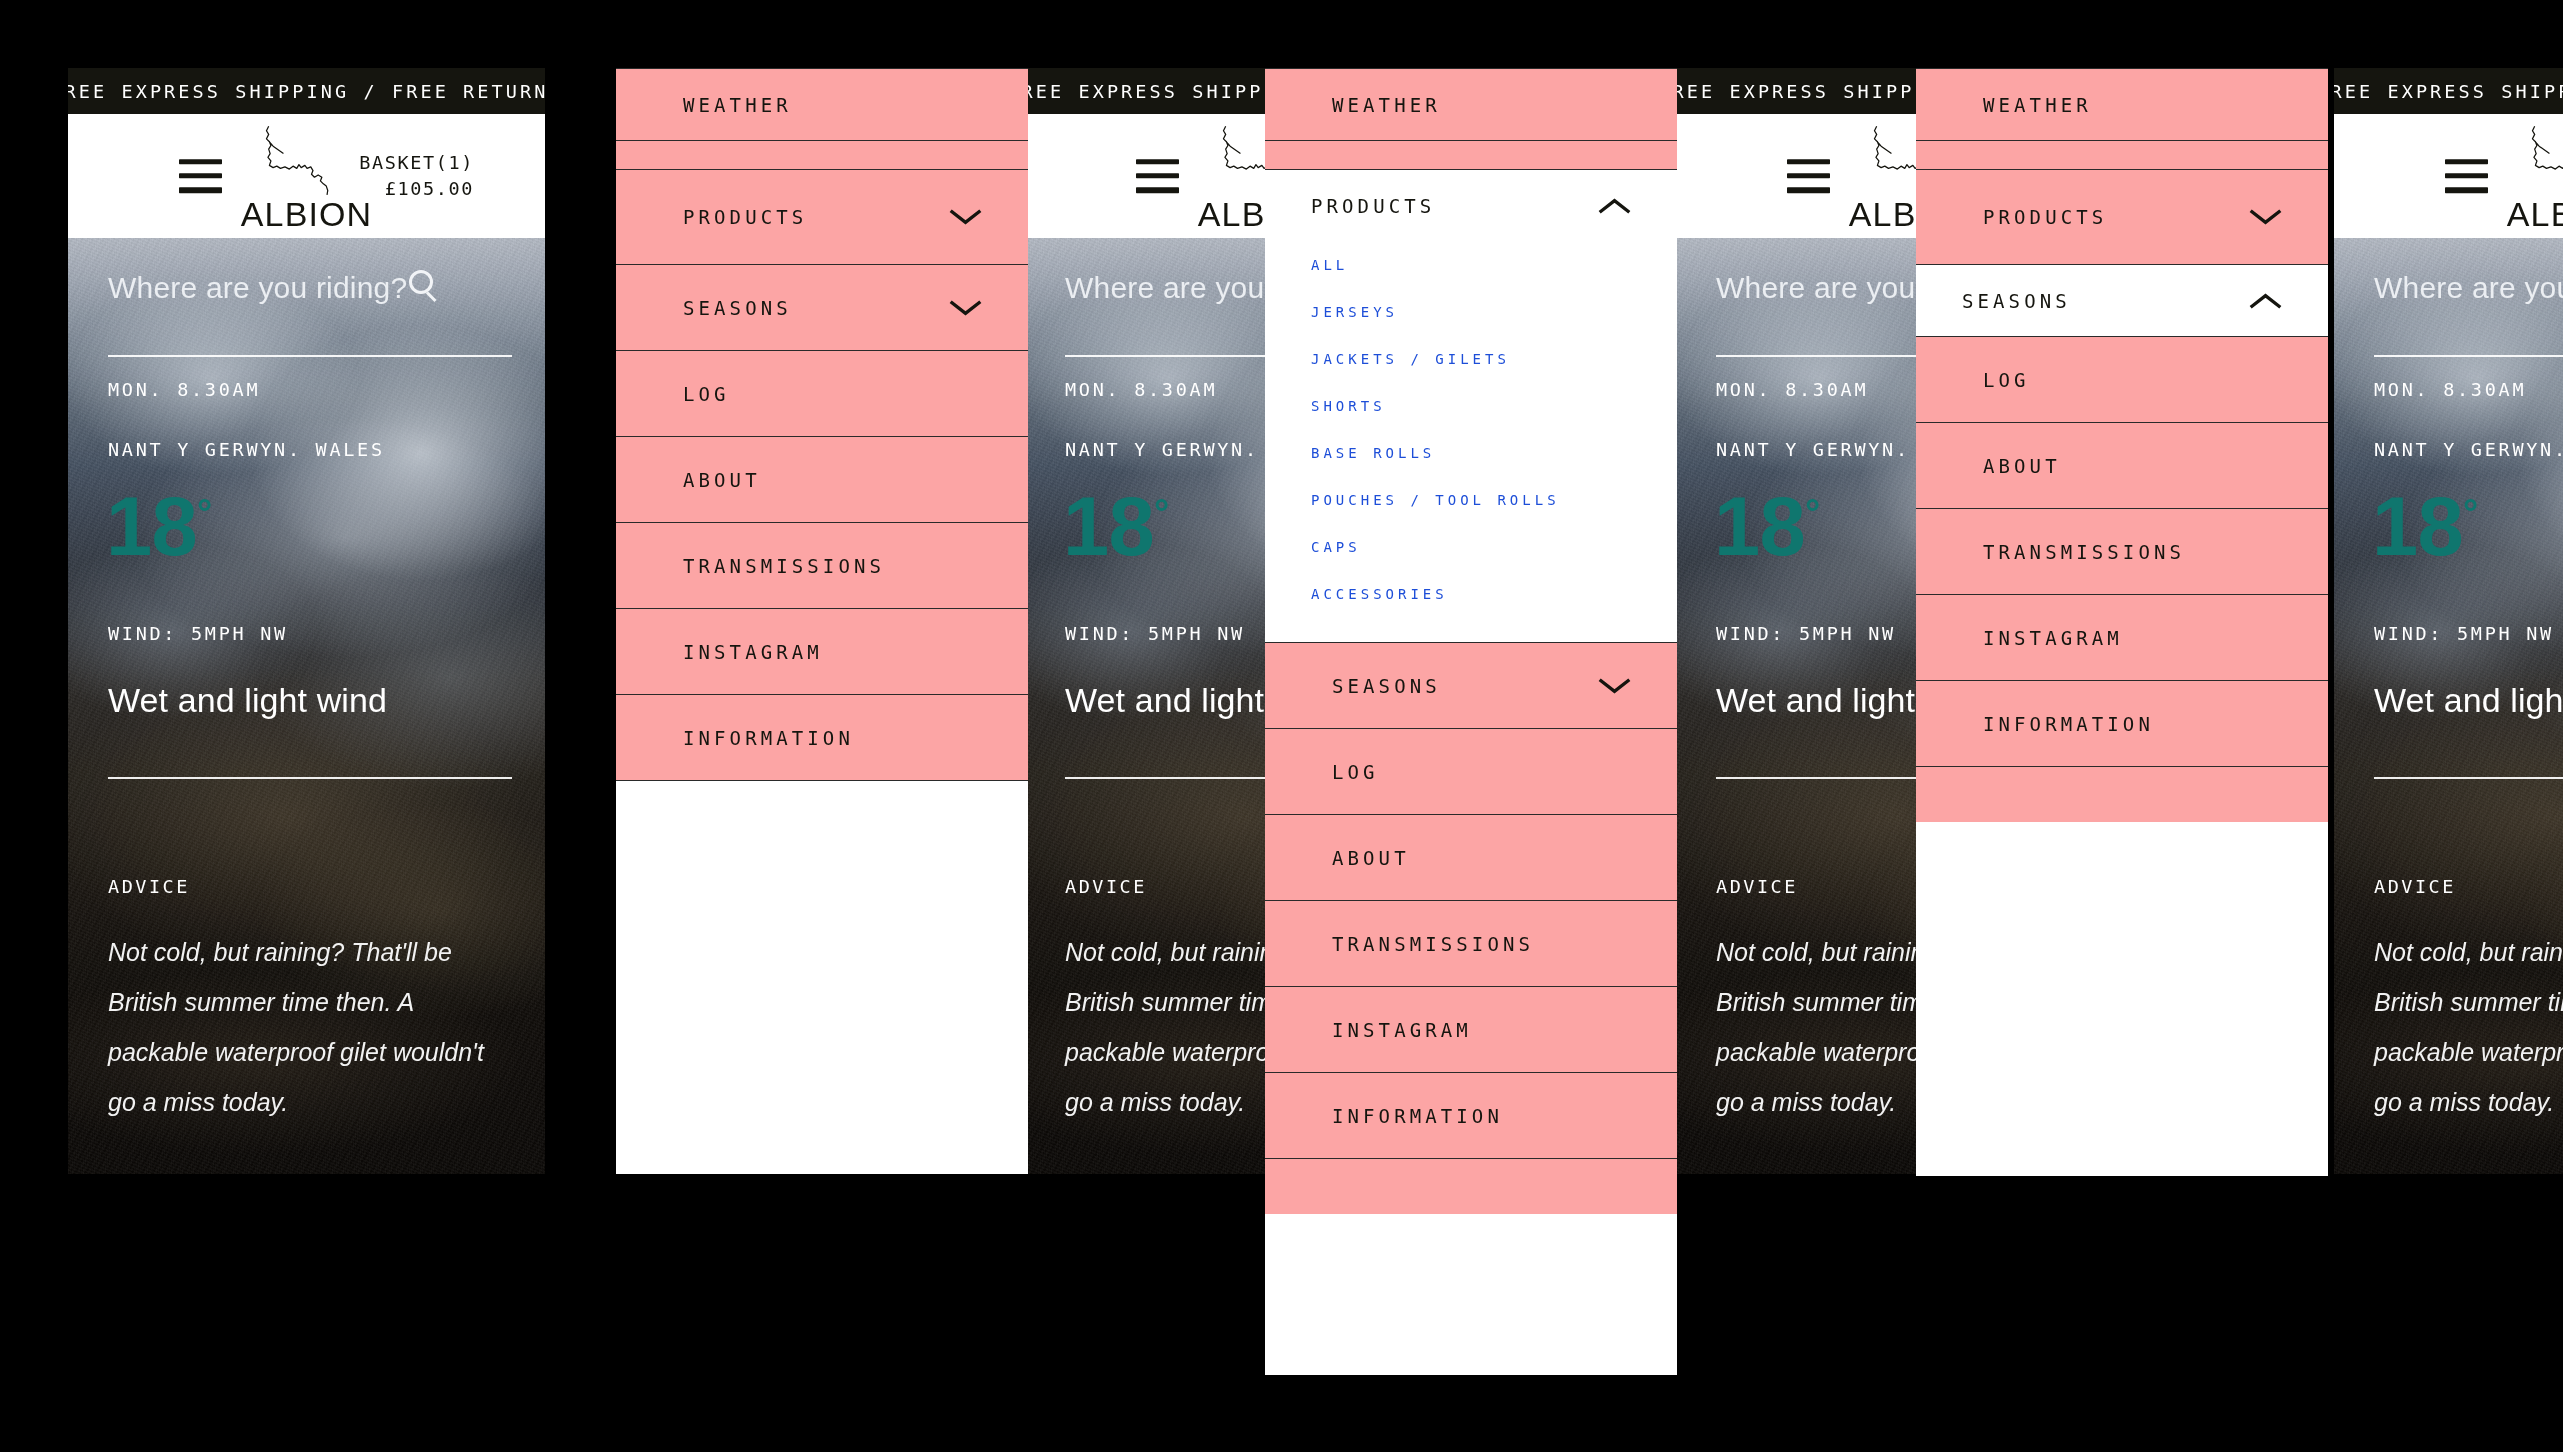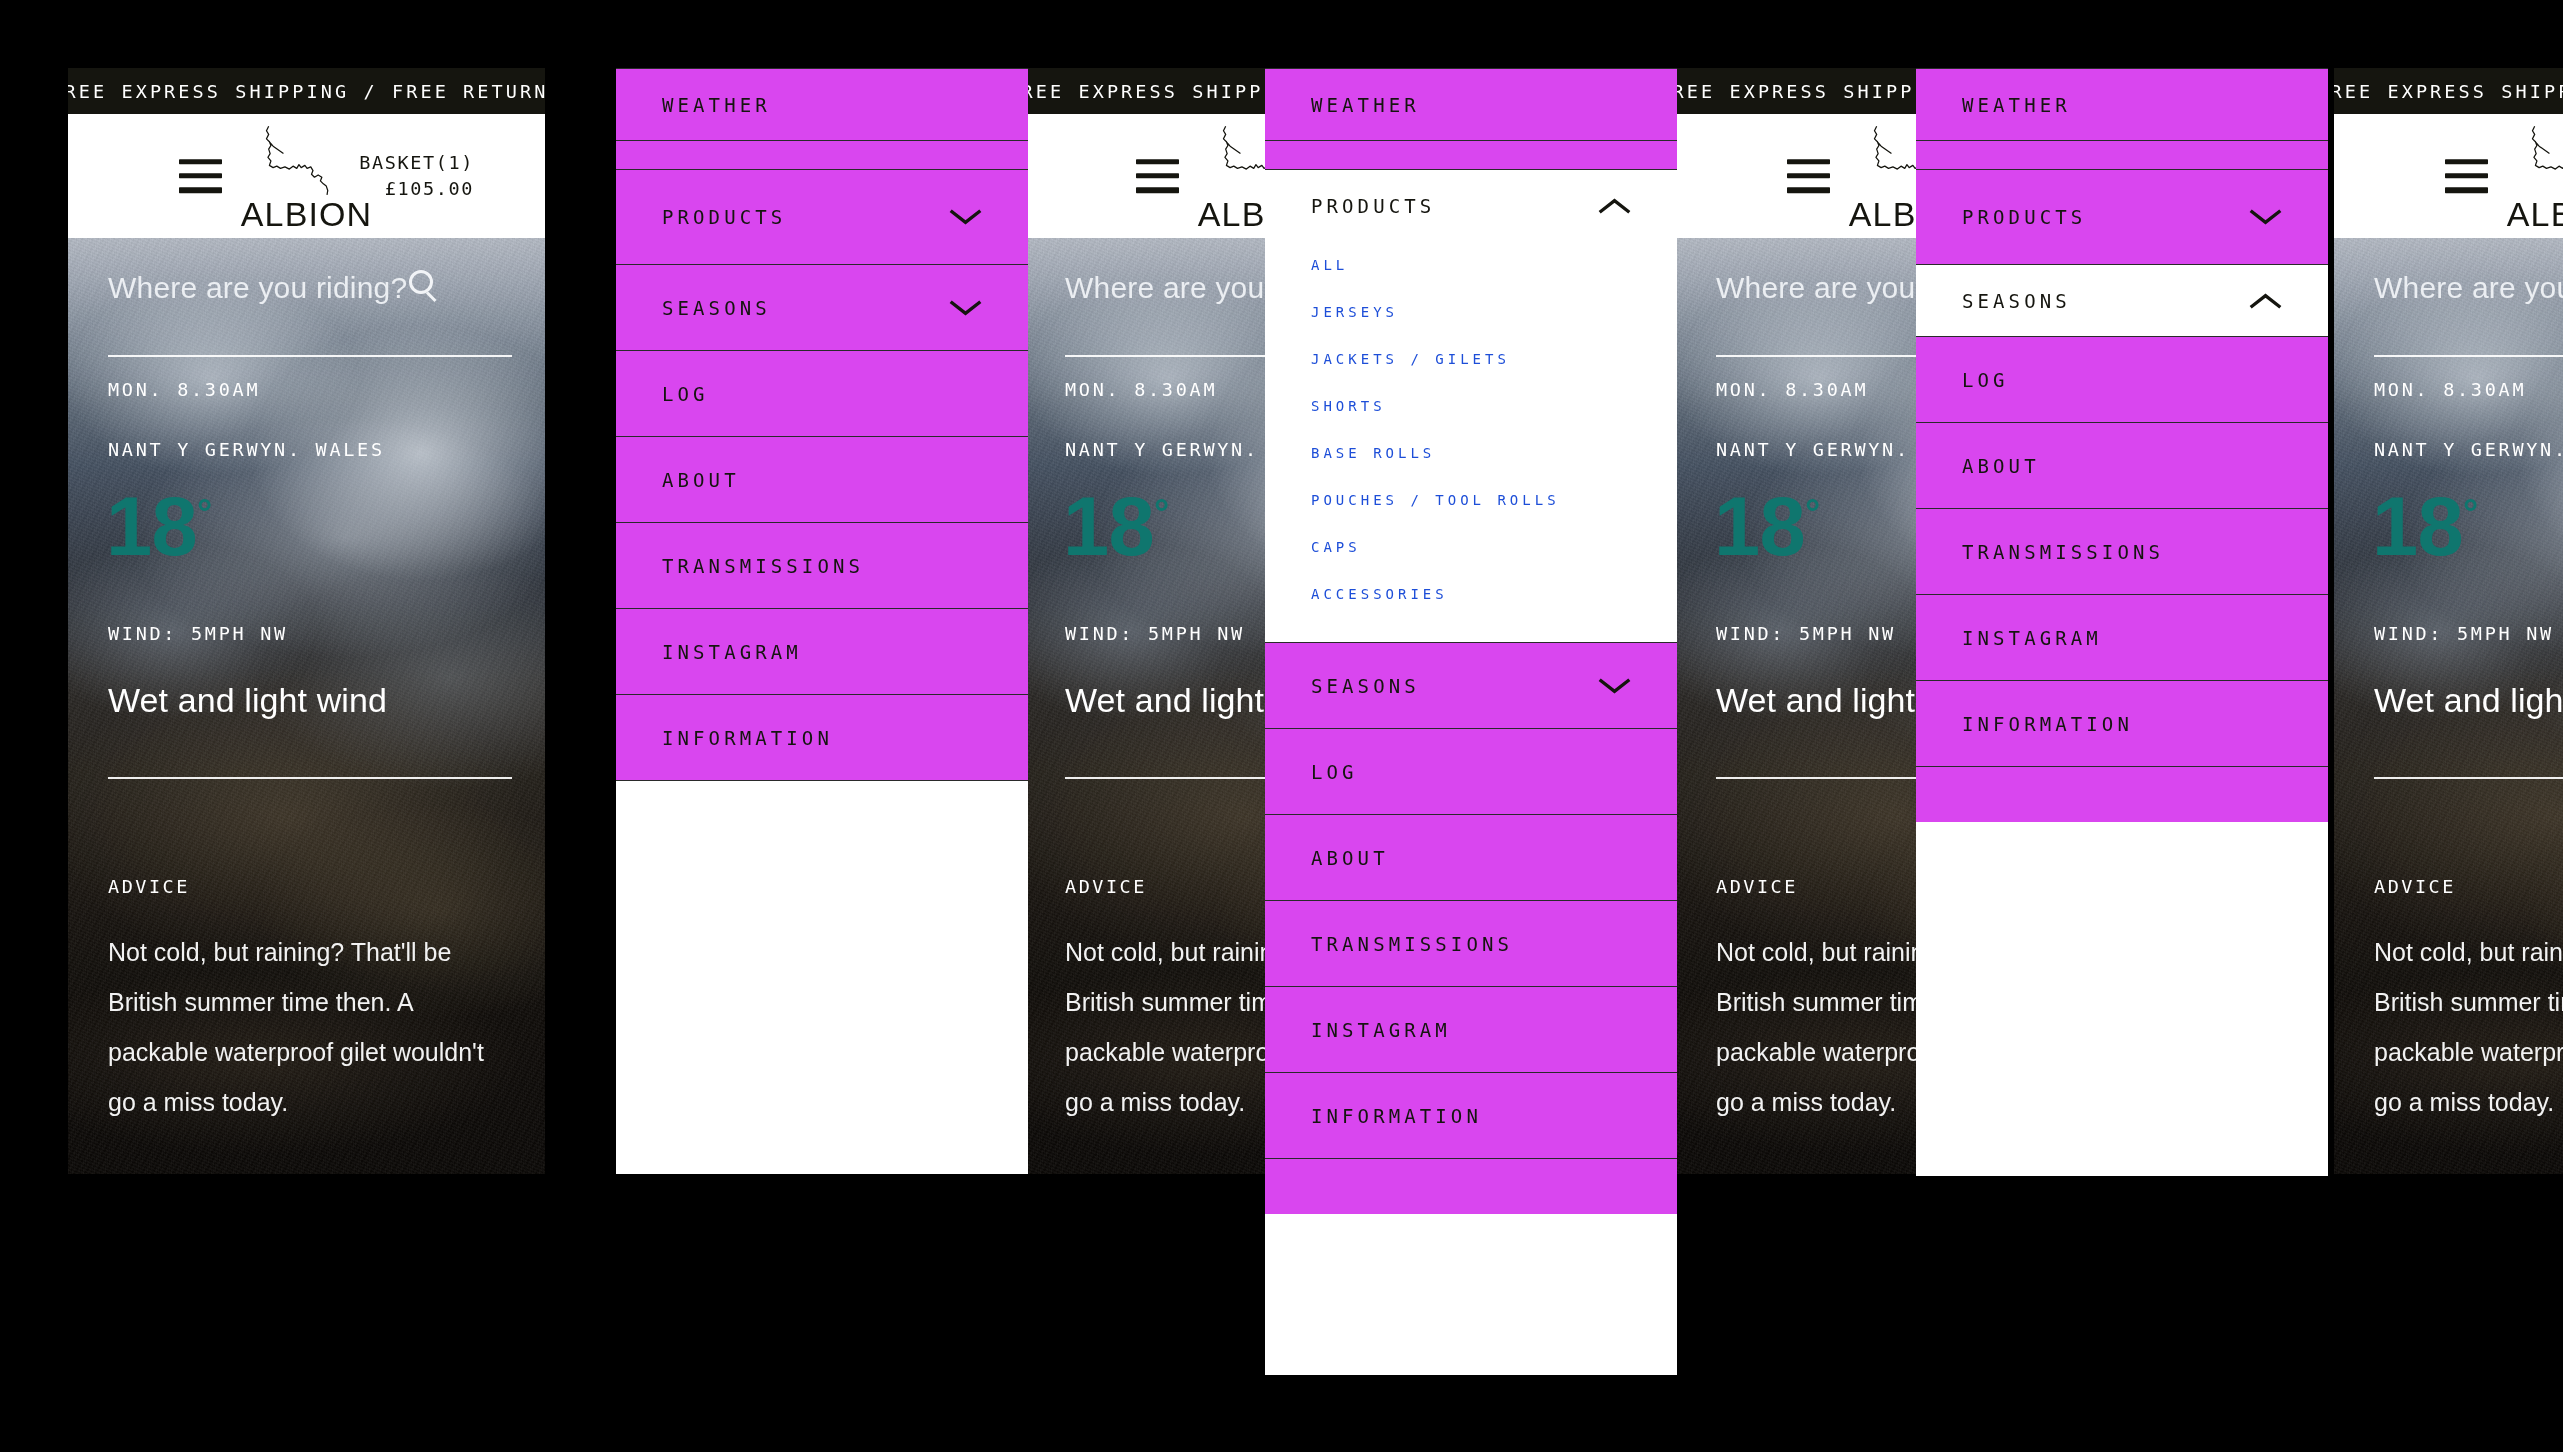--- a/index.html
+++ b/index.html
@@ -86,26 +86,26 @@
   .rule { position: absolute; left: 40px; right: 33px; height: 1.5px; background: rgba(255,255,255,.92); }
   .meta { position: absolute; left: 40px; font-size: 18.5px; letter-spacing: 2.7px; color: #fff; }
   .temp { position: absolute; left: 38px; font-family: "Liberation Sans", sans-serif;
     font-size: 83px; line-height: .9; color: #0f766e; letter-spacing: -0.7px; font-weight: 700; }
   .temp sup { font-size: 38px; vertical-align: super; line-height: 1; }
   .summary { position: absolute; left: 40px; font-family: "Liberation Sans", sans-serif;
     font-size: 34px; color: #fff; font-weight: 300; letter-spacing: 0.1px; }
   .advice-label { position: absolute; left: 40px; font-size: 18.5px; letter-spacing: 2.5px; }
   .advice-body { position: absolute; left: 40px; right: 59px;
     font-family: "Liberation Sans", sans-serif; font-size: 25px; line-height: 2.0;
-    color: #f2f2f2; font-weight: 300; }
+    color: #f2f2f2; font-weight: 300; font-style: italic; }
 
   
   .menu { position: absolute; background: #fff; border-top: 1.5px solid #2a2a2a; }
-  .menu-row { position: relative; background: #d946ef; border-bottom: 1.5px solid #2a2a2a;
-    display: flex; align-items: center; }
+  .menu-row { position: relative; background: #fca5a5; border-bottom: 1.5px solid #2a2a2a;
+    display: flex; align-items: center; padding-left: 21px; }
   .menu-row.noborder { border-bottom: none; }
   .menu-label { font-size: 19px; letter-spacing: 4.1px; color: #15150f;
     padding-left: 46px; white-space: nowrap; }
   .chev { position: absolute; right: 46px; top: 50%; width: 33px; height: 18px;
     transform: translateY(-50%); }
   .chev svg { display: block; }
   .sub-list { padding-left: 46px; }
   .sub-item { font-size: 14px; letter-spacing: 4px; color: #1d4ed8;
     height: 47px; display: flex; align-items: center; white-space: nowrap; }
   .group-block { position: relative; background: #fff; border-bottom: 1.5px solid #2a2a2a; }

